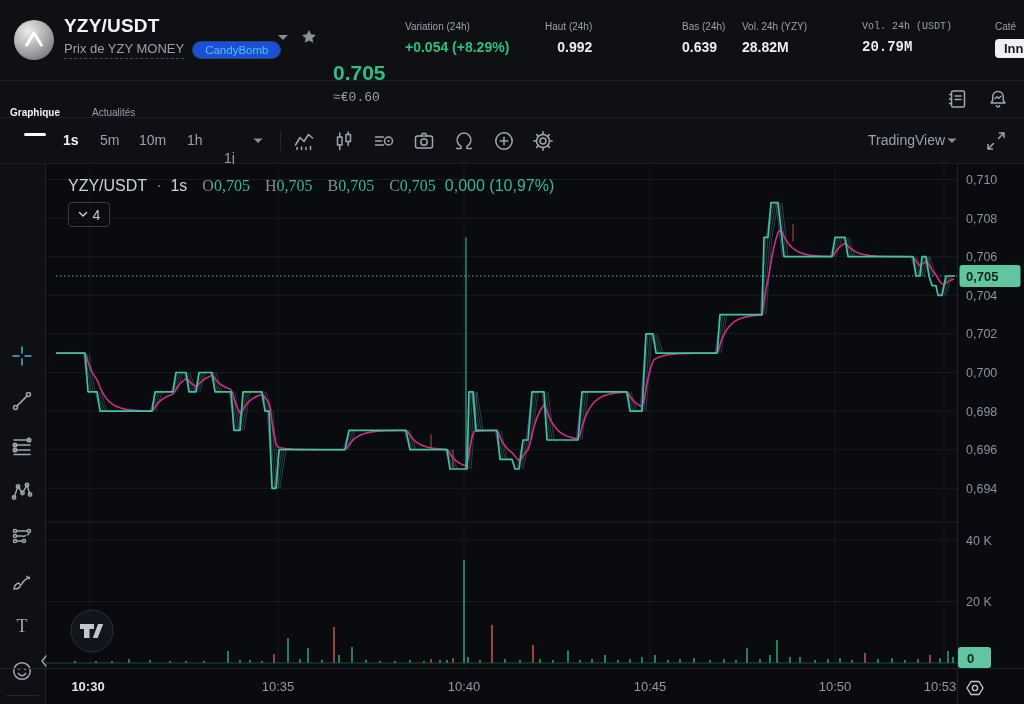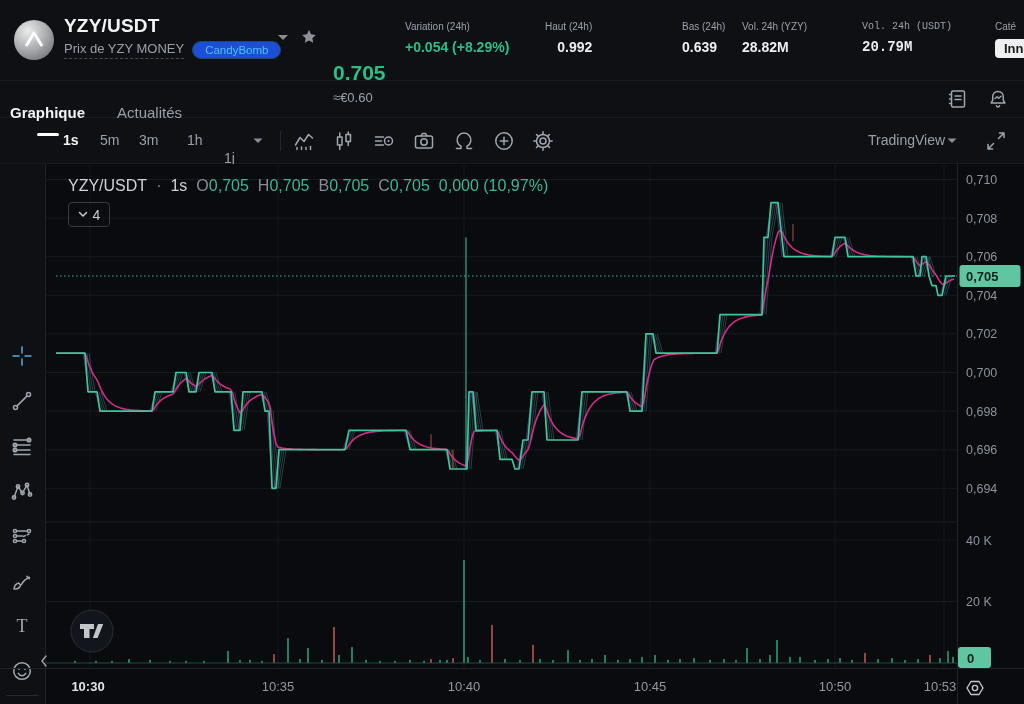--- a/index.html
+++ b/index.html
@@ -6,29 +6,29 @@
     font-family:"Liberation Sans",sans-serif;-webkit-font-smoothing:antialiased;}
   #app{position:relative;width:1024px;height:704px;background:#0e1014;color:#e9ebef;}
   .abs{position:absolute;}
   
   #header{position:absolute;left:0;top:0;width:1024px;height:80px;background:#0e1014;border-bottom:1px solid #191d23;}
   .pair-title{font-size:19px;font-weight:bold;color:#f2f3f5;letter-spacing:.2px;}
   .pair-sub{display:flex;align-items:center;gap:8px;margin-top:4px;}
   .pair-subtitle{font-size:13px;color:#9aa0ab;border-bottom:1px dashed #464c57;padding-bottom:2px;}
   .candybomb{font-size:11.5px;color:#4ec1ee;background:#1d4ed8;border:1px solid #1d4a63;border-radius:10px;padding:2px 12px;text-align:center;}
   .hdr-price{font-size:21px;font-weight:bold;color:#2ebd85;}
-  .hdr-approx{font-size:13px;color:#9aa0ab;margin-top:5px;}
+  .hdr-approx{font-size:13px;color:#9aa0ab;margin-top:5px;font-family:Liberation Mono, monospace;}
   .stat .lb{font-size:10px;color:#9aa0ab;white-space:nowrap;}
   .stat .vl{font-size:14px;font-weight:600;color:#eceef1;margin-top:7px;white-space:nowrap;}
   .stat .vl.green{color:#2ebd85;}
   .badge-light{display:inline-block;background:#eef0f2;color:#15181c;font-size:13px;font-weight:bold;border-radius:4px;padding:2px 9px;}
   .icon-btn svg{display:block;}
   
   #tabs{position:absolute;left:0;top:80px;width:1024px;height:38px;border-bottom:1px solid #191d23;display:flex;align-items:center;gap:32px;padding-left:10px;box-sizing:border-box;}
-  .tab{font-size:15px;color:#9aa0ab;position:relative;height:46px;display:flex;align-items:center;cursor:pointer;margin-top:28px;}
+  .tab{font-size:10px;color:#9aa0ab;position:relative;height:46px;display:flex;align-items:center;cursor:pointer;margin-top:28px;}
   .tab.active{color:#f2f3f5;font-weight:600;}
   .tab.active::after{content:"";position:absolute;left:50%;transform:translateX(-50%);bottom:0;width:22px;height:3px;border-radius:2px;background:#fff;}
   
   #toolbar{position:absolute;left:0;top:119px;width:1024px;height:44px;border-bottom:1px solid #191d23;}
   .tb-label{font-size:14px;color:#9aa0ab;}
   .interval{font-size:14px;color:#9aa0ab;cursor:pointer;}
   .interval.active{color:#f2f3f5;font-weight:bold;}
   .tb-sep{position:absolute;width:1px;height:20px;background:#23272e;top:12px;}
   svg.ic{stroke:#a0a6af;fill:none;stroke-width:1.5;stroke-linecap:round;stroke-linejoin:round;display:block;}
   svg.ic.blue{stroke:#54ade0;}
@@ -37,21 +37,21 @@
   .side-ic{position:absolute;left:10px;width:24px;height:24px;cursor:pointer;}
   .side-div{position:absolute;left:6px;width:33px;height:1px;background:#23272e;}
   
   #chart-svg{position:absolute;left:45px;top:164px;background:#090b0e;border-left:1px solid #1e232a;display:block;}
   #chart-svg text{font-family:"Liberation Sans",sans-serif;}
   #legend{position:absolute;left:68px;top:177px;font-size:16px;display:flex;gap:9px;align-items:baseline;white-space:nowrap;}
   #legend .lg-sym,#legend .lg-int{color:#ced2d9;}
   #legend .lg-sep{color:#868d98;}
   #legend .k{color:#868d98;}
   #legend .v,#legend .lg-chg{color:#3ab795;}
-  #legend .grp{margin-left:0;}
+  #legend .grp{margin-left:6px;font-family:Liberation Serif, serif;}
   #collapse4{position:absolute;left:68px;top:202px;width:40px;height:23px;border:1px solid #363b44;border-radius:4px;display:flex;align-items:center;justify-content:center;gap:5px;color:#c7cbd3;font-size:14px;cursor:pointer;background:rgba(14,16,20,.4);}
   #pane-collapse{position:absolute;left:38px;top:653px;color:#9aa0ab;font-size:15px;cursor:pointer;line-height:14px;}
   #bottom-line{position:absolute;left:0;top:668px;width:1024px;height:1px;background:#1e232a;}
 </style>
 </head>
 <body>
 
 <div id="app">
 
   <div id="header">
@@ -134,21 +134,21 @@
         <path d="M12 4.5c3.2 0 5.3 2.3 5.3 5.4v3.4l1.6 2.7H5.1l1.6-2.7V9.9c0-3.1 2.1-5.4 5.3-5.4z"></path>
         <path d="M10.4 18.8a1.7 1.7 0 0 0 3.2 0"></path>
         <polyline points="9,11.5 11,9.8 12.7,11.3 15,9.3"></polyline>
       </svg>
   </div>
 
   <div id="toolbar">
     <span class="abs tb-label" style="left:16px;top:13px;margin-top:32px;">Ligne</span>
     <span class="abs interval active" style="left:63px;top:13px;">1s</span>
     <span class="abs interval" style="left:100px;top:13px;">5m</span>
-    <span class="abs interval" style="left:139px;top:13px;">3m</span>
+    <span class="abs interval" style="left:139px;top:13px;">10m</span>
     <span class="abs interval" style="left:187px;top:13px;">1h</span>
     <span class="abs interval" style="left:224px;top:31px;">1j</span>
     <span class="abs icon-btn" style="left:252px;top:18px;">
       <svg width="12" height="8" viewBox="0 0 12 8">
           <path d="M1.5 1.5l4.5 4.5 4.5-4.5z" fill="#878e98"></path>
         </svg>
     </span>
     <span class="tb-sep" style="left:280px;"></span>
     <span class="abs icon-btn" style="left:292px;top:10px;">
       <svg class="ic" width="24" height="24" viewBox="0 0 24 24">

